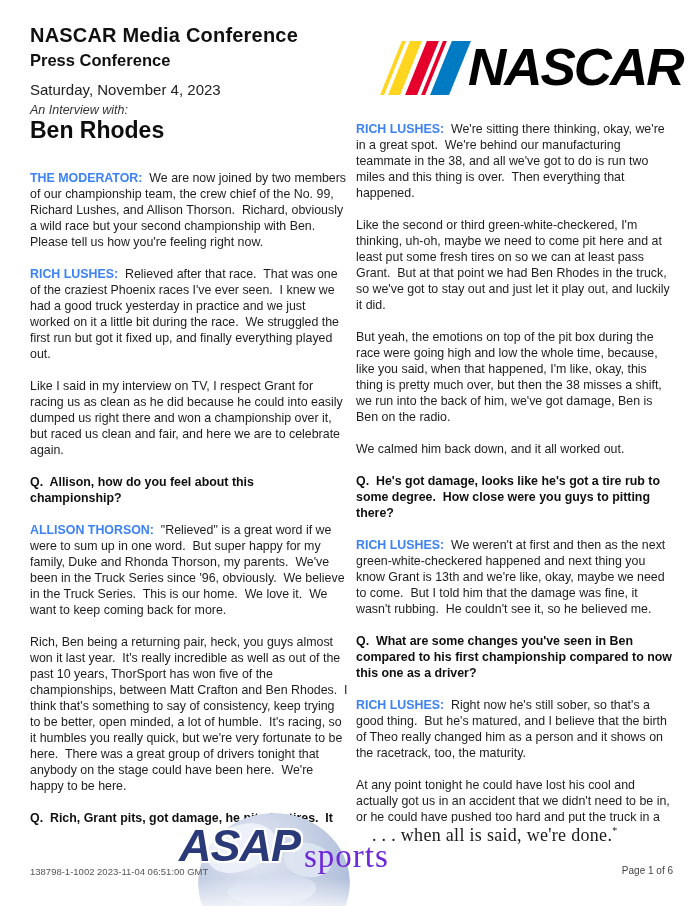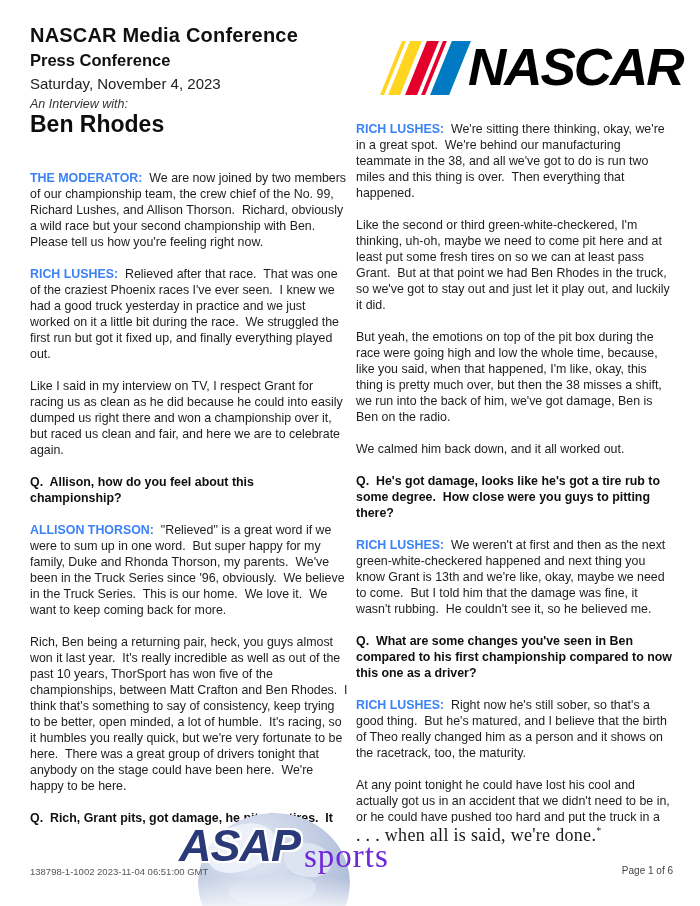--- a/index.html
+++ b/index.html
@@ -6,21 +6,21 @@
   html, body { background: #ffffff; }
   body { font-family: "Liberation Sans", sans-serif; }
   .page {
     position: relative; width: 700px; height: 906px;
     background: #ffffff; overflow: hidden; margin: 0 auto;
   }
 
   
   .header-left { position: absolute; left: 30px; top: 24px; width: 330px; }
   .doc-title { font-size: 20px; font-weight: bold; color: #101010; letter-spacing: .2px; margin-bottom: 4px; }
-  .doc-subtitle { font-size: 16.5px; font-weight: bold; color: #101010; margin-bottom: 5px; }
+  .doc-subtitle { font-size: 16.5px; font-weight: bold; color: #101010; margin-bottom: 11px; }
   .doc-date { font-size: 15px; color: #222; margin-bottom: 5px; }
   .doc-interview { font-size: 12.5px; font-style: italic; color: #333; }
   .doc-interviewee { font-size: 23px; font-weight: bold; color: #0d0d0d; }
 
   
   .nascar-logo { position: absolute; right: 26px; top: 40px; height: 56px; display: flex; align-items: center; }
   .stripes { display: flex; height: 54px; margin-right: 8px; }
   .stripe { transform: skewX(-22deg); }
   .stripe.y-thin  { width: 4px;  background: #FFD520; margin-right: 4px; }
   .stripe.y-wide  { width: 12px; background: #FFD520; margin-right: 5px; }
@@ -58,21 +58,21 @@
     font-size: 45px; font-weight: bold; font-style: italic; letter-spacing: -1px;
     color: #2a3a78;
     text-shadow: -2px -2px 0 #fff, 2px -2px 0 #fff, -2px 2px 0 #fff, 2px 2px 0 #fff,
                  0 -2px 0 #fff, 0 2px 0 #fff, -2px 0 0 #fff, 2px 0 0 #fff;
   }
   .sports-text {
     position: absolute; left: 304px; top: 838px; z-index: 3;
     font-family: "Liberation Serif", serif; font-size: 33px; color: #6d28d9; letter-spacing: 1px;
   }
   .tagline {
-    position: absolute; left: 356px; top: 825px; z-index: 2;
+    position: absolute; left: 372px; top: 825px; z-index: 2;
     font-family: "Liberation Serif", serif; font-size: 18px; color: #1a1a1a; letter-spacing: .3px;
   }
   .tagline sup { font-size: 10px; }
 
   
   .footer-left  { position: absolute; left: 30px;  top: 866px; font-size: 9.5px; color: #555; z-index: 4; }
   .footer-right { position: absolute; right: 27px; top: 865px; font-size: 10px;  color: #444; z-index: 4; }
 </style>
 </head>
 <body>

